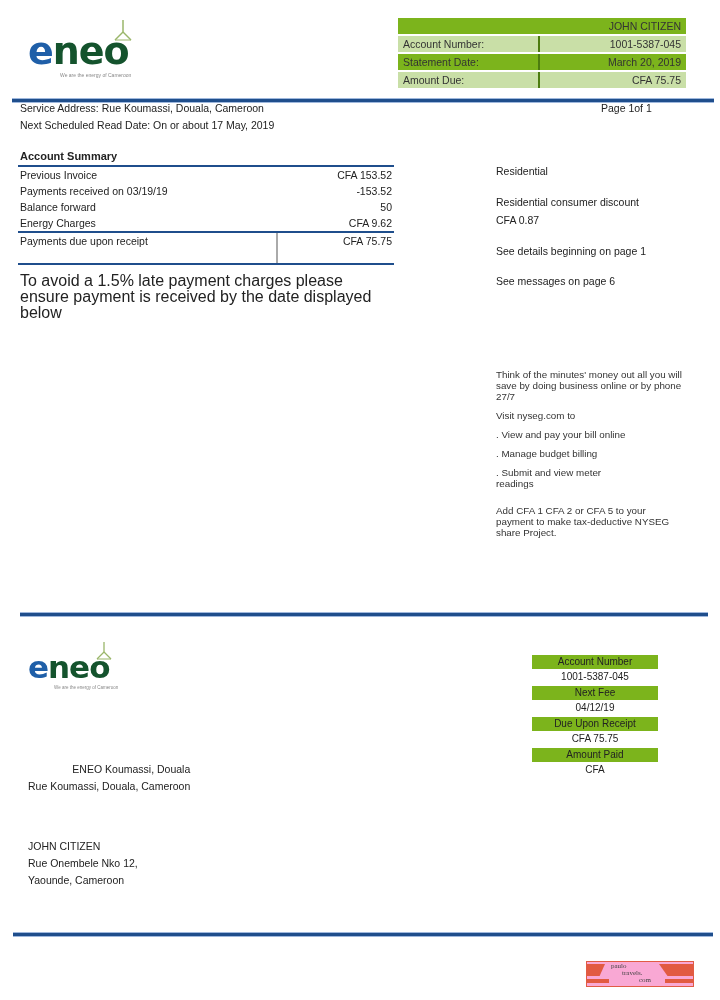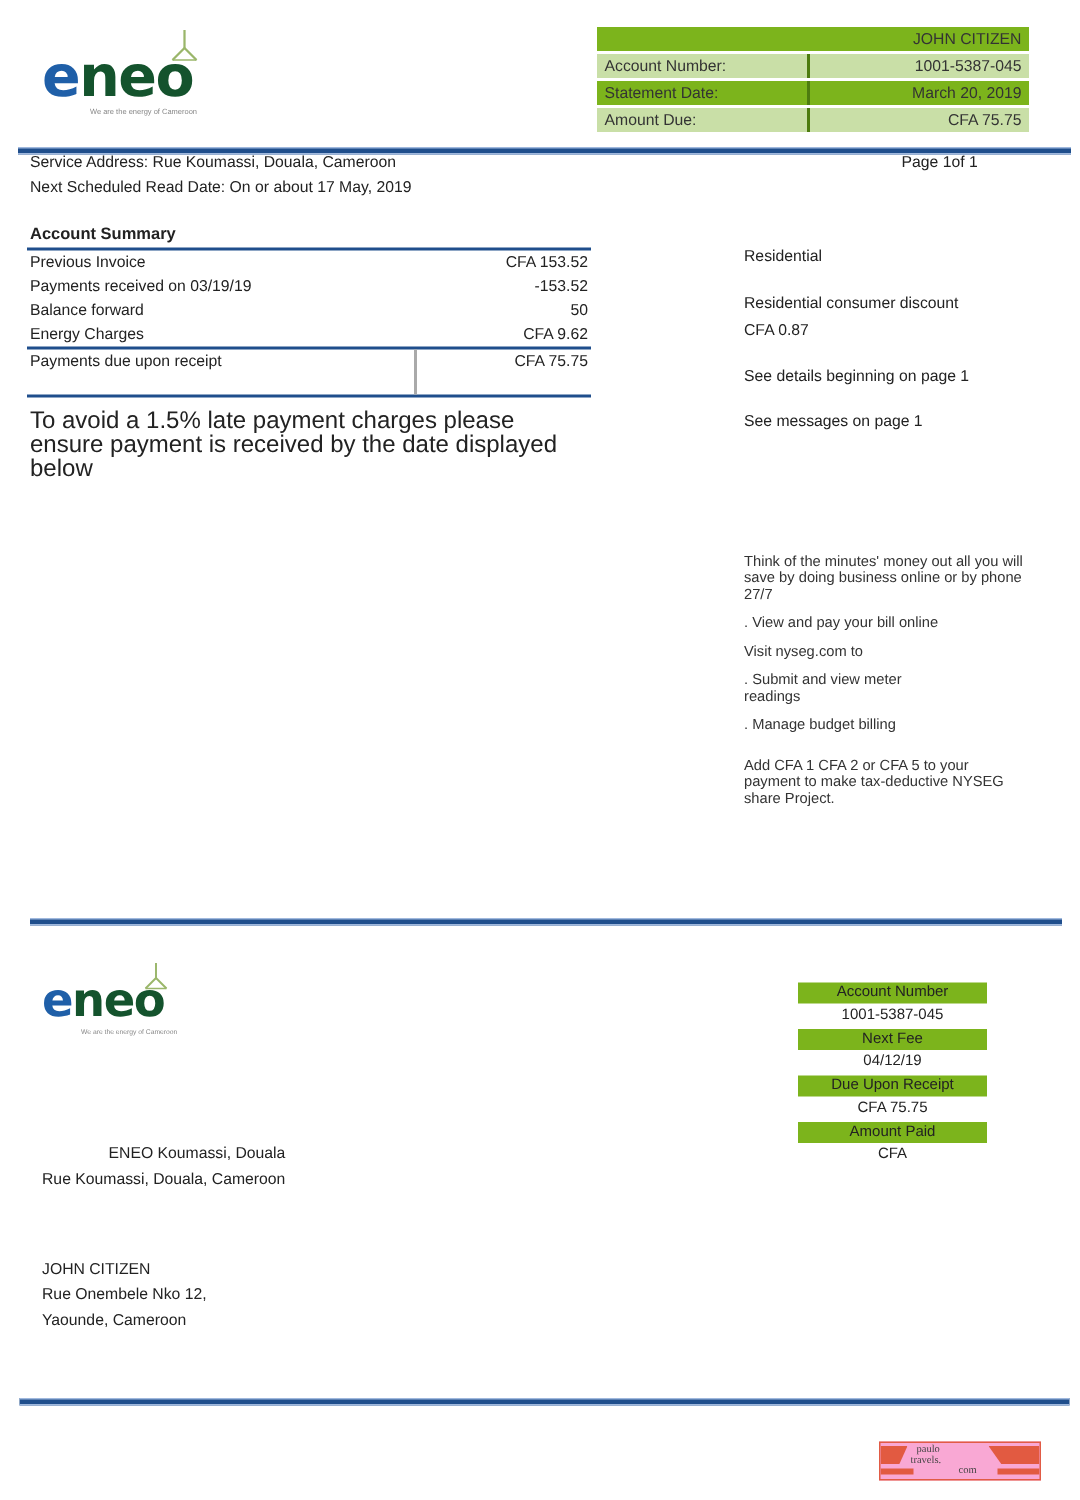--- a/index.html
+++ b/index.html
@@ -111,28 +111,28 @@
   </div>
   <div class="rule"></div>
 </div>
 
 <div class="note">To avoid a 1.5% late payment charges please ensure payment is received by the date displayed below</div>
 
 <div class="rightcol" style="top:163px;">Residential</div>
 <div class="rightcol" style="top:194px;">Residential  consumer  discount</div>
 <div class="rightcol" style="top:212px;">CFA 0.87</div>
 <div class="rightcol" style="top:243px;">See details  beginning  on page 1</div>
-<div class="rightcol" style="top:273px;">See messages on page 1</div>
+<div class="rightcol" style="top:273px;">See messages on page 6</div>
 
 <div class="promo">
   <p>Think of the minutes' money out all you will save by doing business online or by phone 27/7</p>
+  <p>Visit nyseg.com  to</p>
   <p>. View and pay your bill online</p>
-  <p>Visit nyseg.com  to</p>
+  <p>. Manage budget billing</p>
   <p style="width:140px;">. Submit and view meter readings</p>
-  <p>. Manage budget billing</p>
   <p style="margin-top:16px; width:180px;">Add CFA 1 CFA 2 or CFA 5 to your payment  to make tax-deductive NYSEG share Project.</p>
 </div>
 
 <div class="hline" style="left:20px; top:612px; width:688px;"></div>
 
 <div class="logo" style="left:28px; top:652px;">
   <svg class="pylon" width="24" height="20" style="left:64px; top:-10px;" viewBox="0 0 24 20">
     <line x1="12" y1="0" x2="12" y2="10" stroke="#9ab66a" stroke-width="1.3"></line>
     <line x1="12" y1="10" x2="5" y2="17" stroke="#9ab66a" stroke-width="1.3"></line>
     <line x1="12" y1="10" x2="19" y2="17" stroke="#9ab66a" stroke-width="1.3"></line>
@@ -166,15 +166,15 @@
 </div>
 
 <div class="hline" style="left:13px; top:932px; width:700px;"></div>
 
 <div class="badge">
   <div class="bar" style="left:0; top:2px; width:18px; height:12px; clip-path:polygon(0 0,100% 0,70% 100%,0 100%);"></div>
   <div class="bar" style="left:0; top:17px; width:22px; height:4px;"></div>
   <div class="bar" style="right:0; top:2px; width:34px; height:12px; clip-path:polygon(0 0,100% 0,100% 100%,25% 100%);"></div>
   <div class="bar" style="right:0; top:17px; width:28px; height:4px;"></div>
   <div class="txt" style="left:24px; top:1px;">paulo</div>
-  <div class="txt" style="left:20px; top:8px;">travels.</div>
+  <div class="txt" style="left:35px; top:8px;">travels.</div>
   <div class="txt" style="left:52px; top:15px;">com</div>
 </div>
 
 </body></html>

